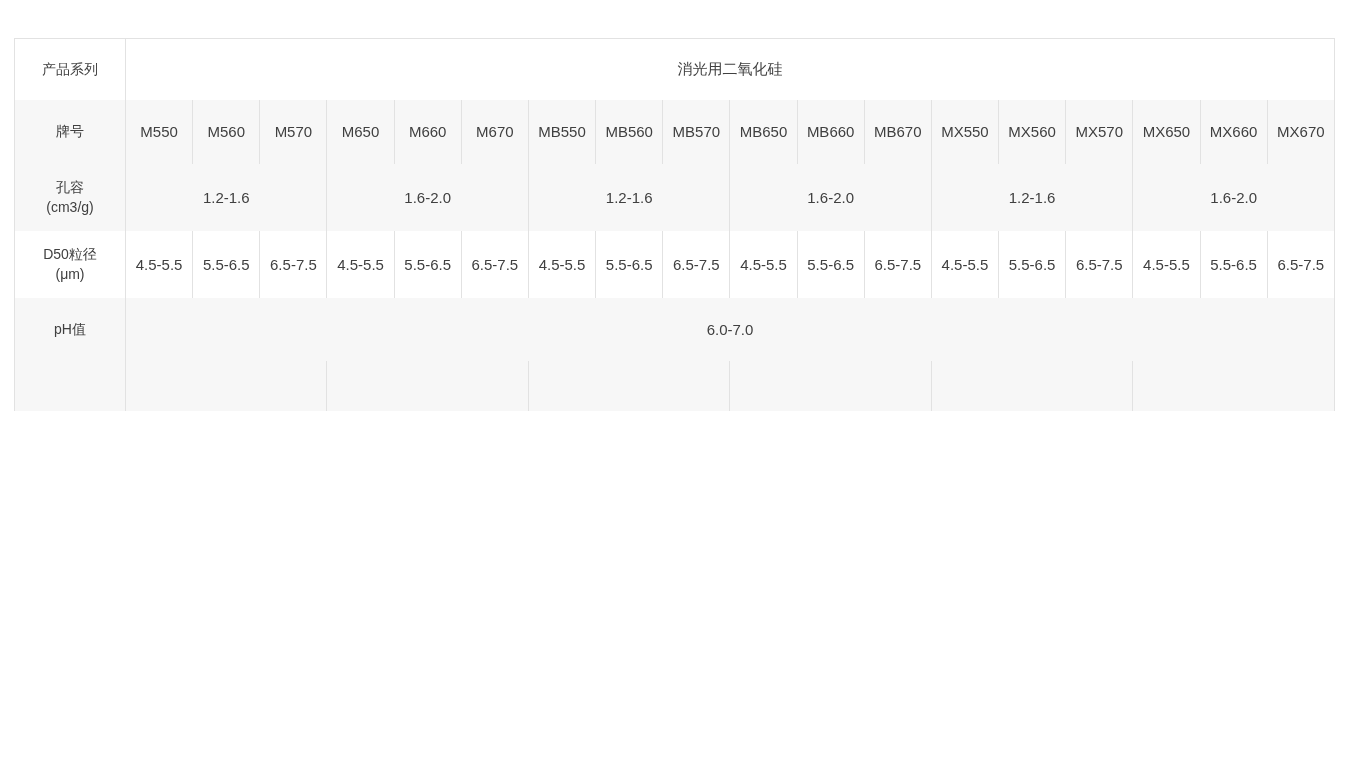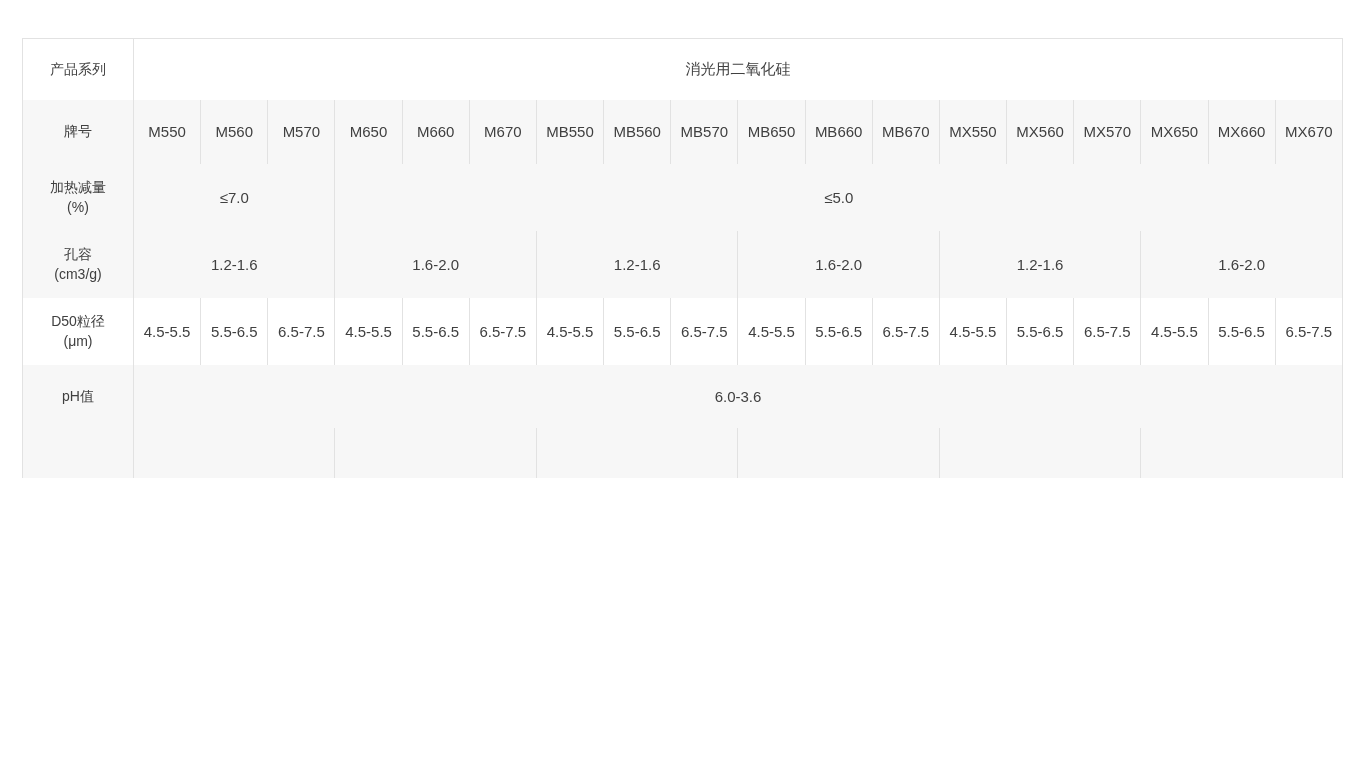--- a/index.html
+++ b/index.html
@@ -12,21 +12,21 @@
   html, body {
     margin: 0; padding: 0;
     width: 1366px; height: 768px;
     background: var(--bg);
     overflow: hidden;
     font-family: "Liberation Sans", "DejaVu Sans", sans-serif;
     color: var(--text);
   }
   .table-wrap {
     position: absolute;
-    left: 22px; top: 38px;
+    left: 14px; top: 38px;
     width: 1321px; height: 730px;
     overflow: hidden;
   }
   table.spec {
     width: 1321px;
     table-layout: fixed;
     border-collapse: collapse;
     border: 1px solid var(--border);
     border-bottom: none;
   }
@@ -104,26 +104,20 @@
           <td colspan="1">MB650</td>
           <td colspan="1">MB660</td>
           <td colspan="1">MB670</td>
           <td colspan="1">MX550</td>
           <td colspan="1">MX560</td>
           <td colspan="1">MX570</td>
           <td colspan="1">MX650</td>
           <td colspan="1">MX660</td>
           <td colspan="1">MX670</td>
         </tr>
-        <tr class="row-6 striped">
-          <td class="label-cell">加热减量
-(%)</td>
-          <td colspan="3">≤7.0</td>
-          <td colspan="15">≤5.0</td>
-        </tr>
         <tr class="row-8 striped">
           <td class="label-cell">孔容
 (cm3/g)</td>
           <td colspan="3">1.2-1.6</td>
           <td colspan="3">1.6-2.0</td>
           <td colspan="3">1.2-1.6</td>
           <td colspan="3">1.6-2.0</td>
           <td colspan="3">1.2-1.6</td>
           <td colspan="3">1.6-2.0</td>
         </tr>
@@ -144,21 +138,21 @@
           <td colspan="1">6.5-7.5</td>
           <td colspan="1">4.5-5.5</td>
           <td colspan="1">5.5-6.5</td>
           <td colspan="1">6.5-7.5</td>
           <td colspan="1">4.5-5.5</td>
           <td colspan="1">5.5-6.5</td>
           <td colspan="1">6.5-7.5</td>
         </tr>
         <tr class="row-10 striped">
           <td class="label-cell">pH值</td>
-          <td colspan="18">6.0-3.6</td>
+          <td colspan="18">6.0-7.0</td>
         </tr>
         <tr class="row-12 striped">
           <td class="label-cell"></td>
           <td colspan="3"></td>
           <td colspan="3"></td>
           <td colspan="3"></td>
           <td colspan="3"></td>
           <td colspan="3"></td>
           <td colspan="3"></td>
         </tr>

